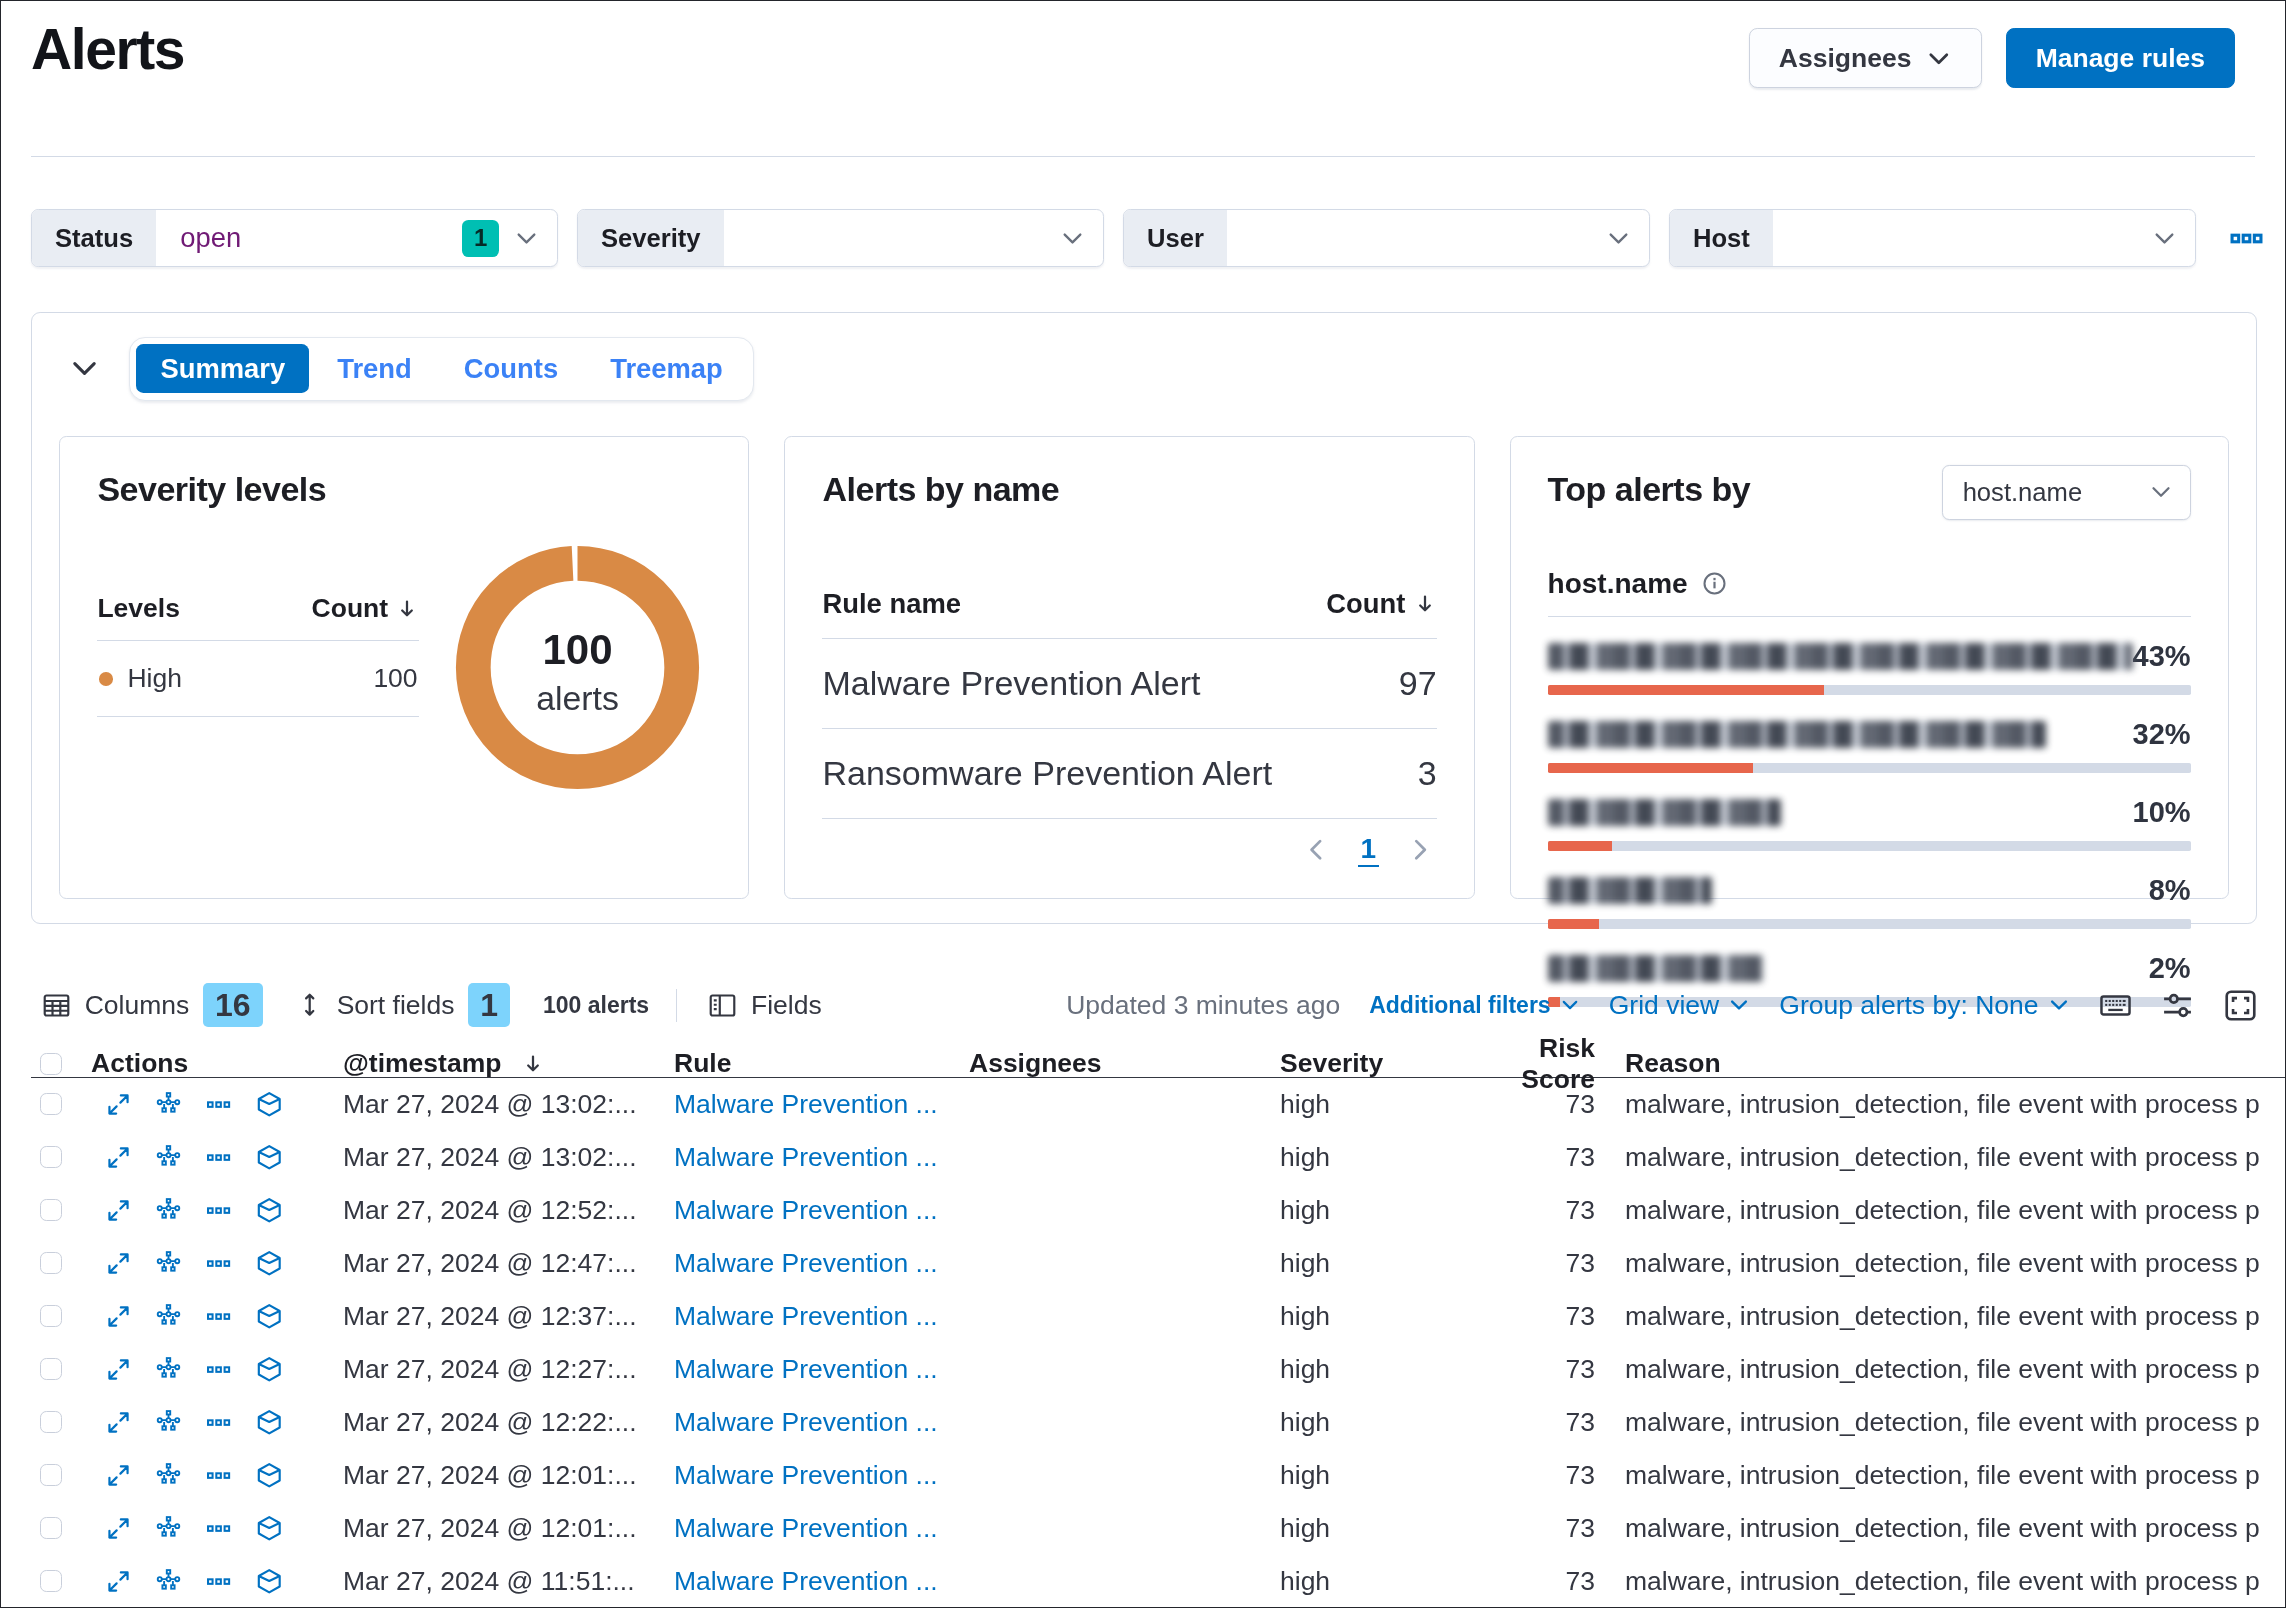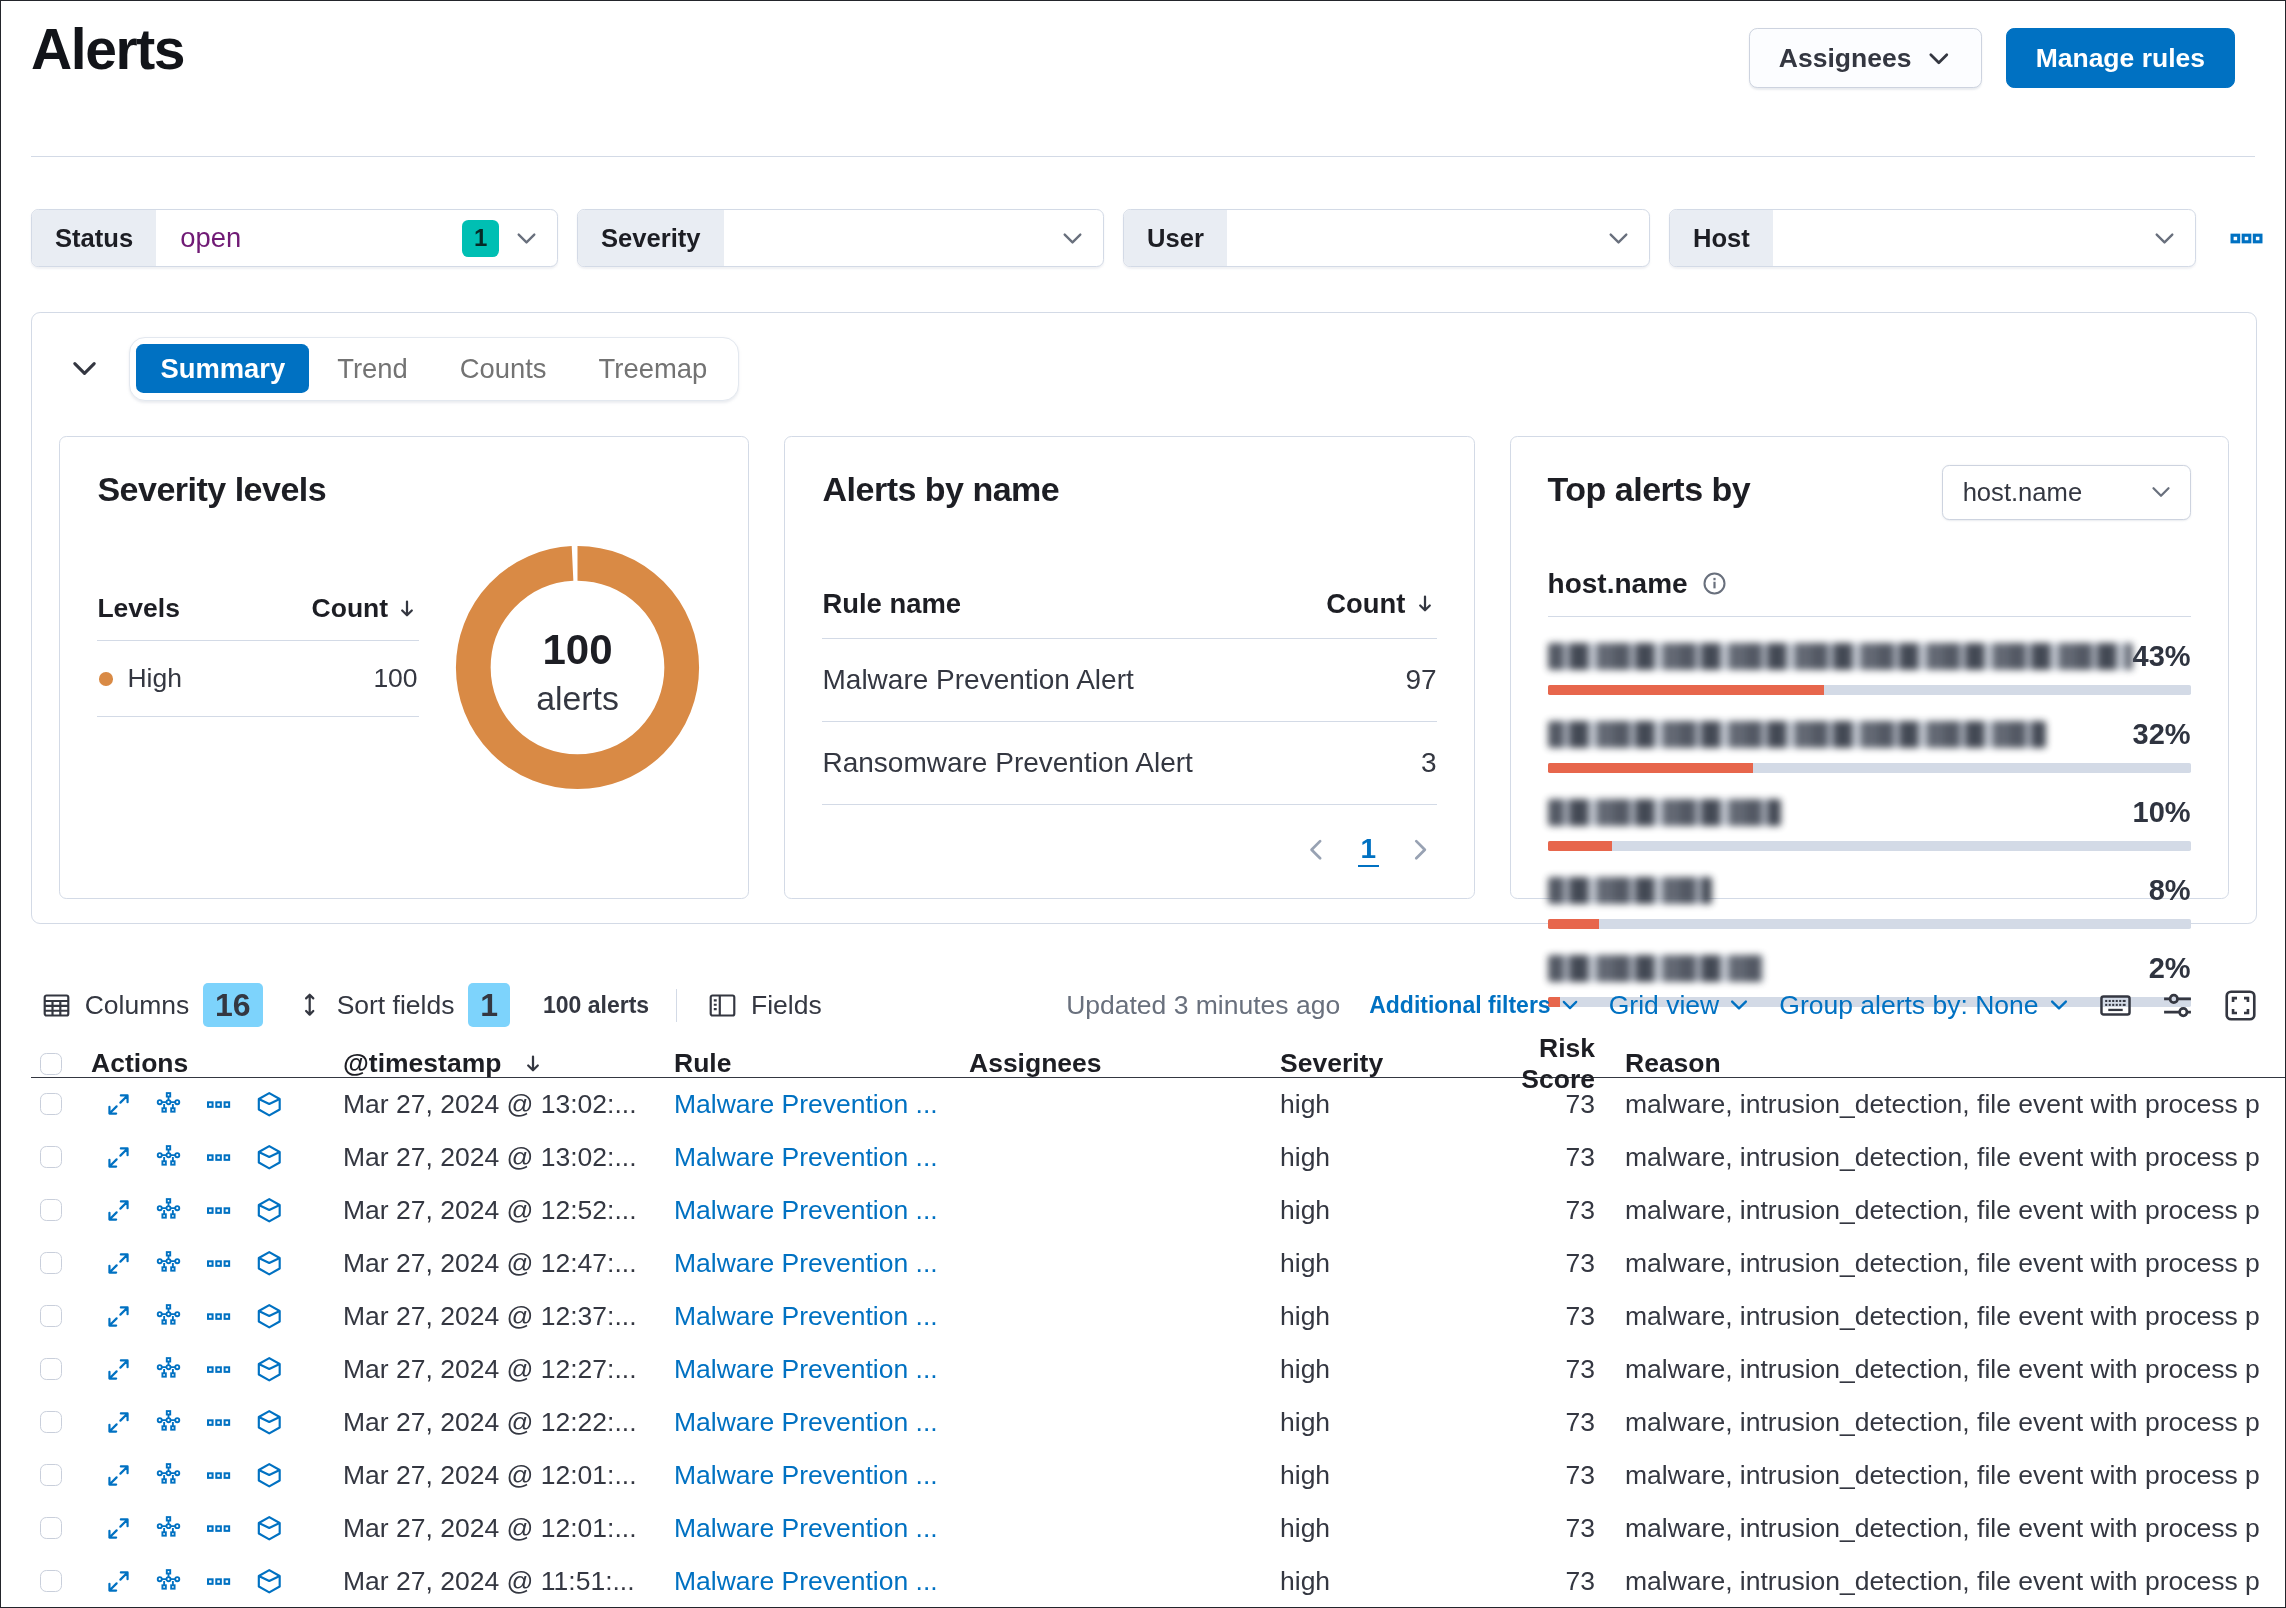--- a/index.html
+++ b/index.html
@@ -26,40 +26,40 @@
     display:flex;align-items:center;justify-content:center;margin-right:14.6px;padding:0 5.5px;box-sizing:border-box}
   .filter-chevron{color:#69707D;margin-right:18.3px;display:flex}
   .more-filters{margin-left:9.1px;color:#0071C2;display:flex;cursor:pointer;background:none;border:none;padding:5.5px}
 
   
   .summary-panel{position:absolute;top:311px;left:30px;width:2226px;height:612px;border:0.9px solid #D3DAE6;
     border-radius:9.1px;box-sizing:border-box;background:#fff}
   .collapse-btn{position:absolute;left:37px;top:40px;color:#343741;background:none;border:none;cursor:pointer;display:flex;padding:0}
   .tab-group{position:absolute;left:97px;top:24px;display:flex;gap:4px;padding:6.4px;border:0.9px solid #E3E8EF;
     border-radius:16px;background:#fff;box-shadow:0 1.8px 2.7px rgba(152,162,179,.2)}
-  .tab{font-size:27.4px;font-weight:400;color:#737373;padding:0 24px;height:49px;display:flex;align-items:center;
+  .tab{font-size:27.4px;font-weight:700;color:#3b82f6;padding:0 24px;height:49px;display:flex;align-items:center;
     border-radius:7.3px;background:none;border:none;cursor:pointer;font-family:inherit}
   .tab.active{background:#0071C2;color:#fff;font-weight:700}
 
   .cards{position:absolute;top:123px;left:27.4px;right:27.4px;bottom:24px;display:flex;gap:35px}
   .card{flex:1;border:0.9px solid #D3DAE6;border-radius:7.3px;background:#fff;position:relative;padding:33px 37px;box-sizing:border-box}
   .card-title{font-size:34px;font-weight:700;color:#1D1E24;margin:0;letter-spacing:-0.5px}
 
   
   .sev-table{width:322px;margin-top:84px;font-size:26.5px}
   .sev-head{display:flex;align-items:center;font-weight:700;padding-bottom:16.4px;border-bottom:0.9px solid #D3DAE6;color:#1D1E24}
   .sev-data{display:flex;align-items:center;padding:22px 1.8px;border-bottom:0.9px solid #D3DAE6}
   .dot{width:13.7px;height:13.7px;border-radius:50%;background:#D98A45;margin-right:14.6px;flex:none}
   .pull-right{margin-left:auto}
   .donut-wrap{position:absolute;left:395px;top:108px}
 
   
   .abn-table{margin-top:79px;font-size:27.4px}
   .abn-head{display:flex;align-items:center;font-weight:700;padding-bottom:18.3px;border-bottom:0.9px solid #D3DAE6;color:#1D1E24}
-  .abn-row{display:flex;align-items:center;padding:25px 0;border-bottom:0.9px solid #D3DAE6;font-size:28px}
+  .abn-row{display:flex;align-items:center;padding:25px 0;border-bottom:0.9px solid #D3DAE6;font-size:34px}
   .pagination{position:absolute;right:40px;bottom:31px;display:flex;align-items:center;gap:27.4px}
   .page-chev{color:#98A2B3;background:none;border:none;cursor:pointer;display:flex;padding:0}
   .page-num{color:#0071C2;font-weight:700;font-size:28px;border-bottom:2.7px solid #0071C2;padding:0 2.7px;background:none;cursor:pointer}
 
   
   .top-head{display:flex;align-items:flex-start;justify-content:space-between}
   .select{width:249px;height:55px;border:0.9px solid #CDD3DF;border-radius:7.3px;display:flex;align-items:center;
     padding:0 16.4px 0 20px;font-size:25.6px;background:#fff;box-shadow:0 0.9px 1.8px rgba(152,162,179,.2);cursor:pointer;
     box-sizing:border-box;margin-top:-5.5px}
   .select .filter-chevron{margin:0 0 0 auto}

